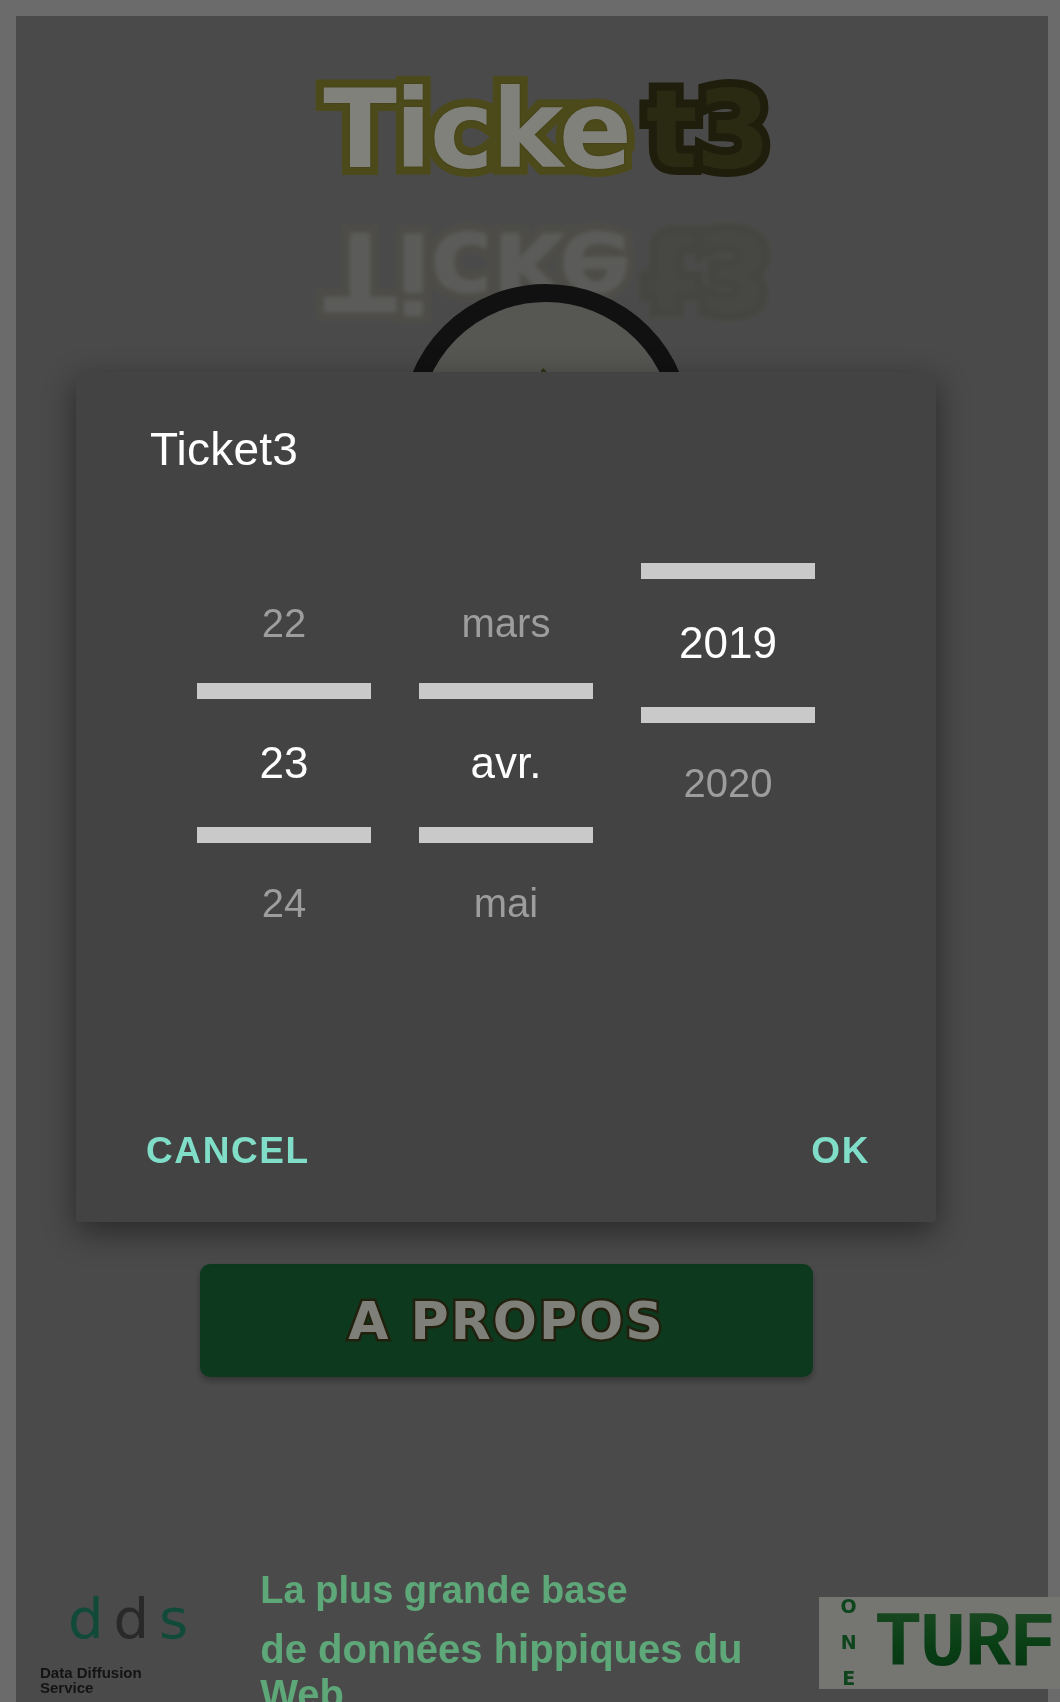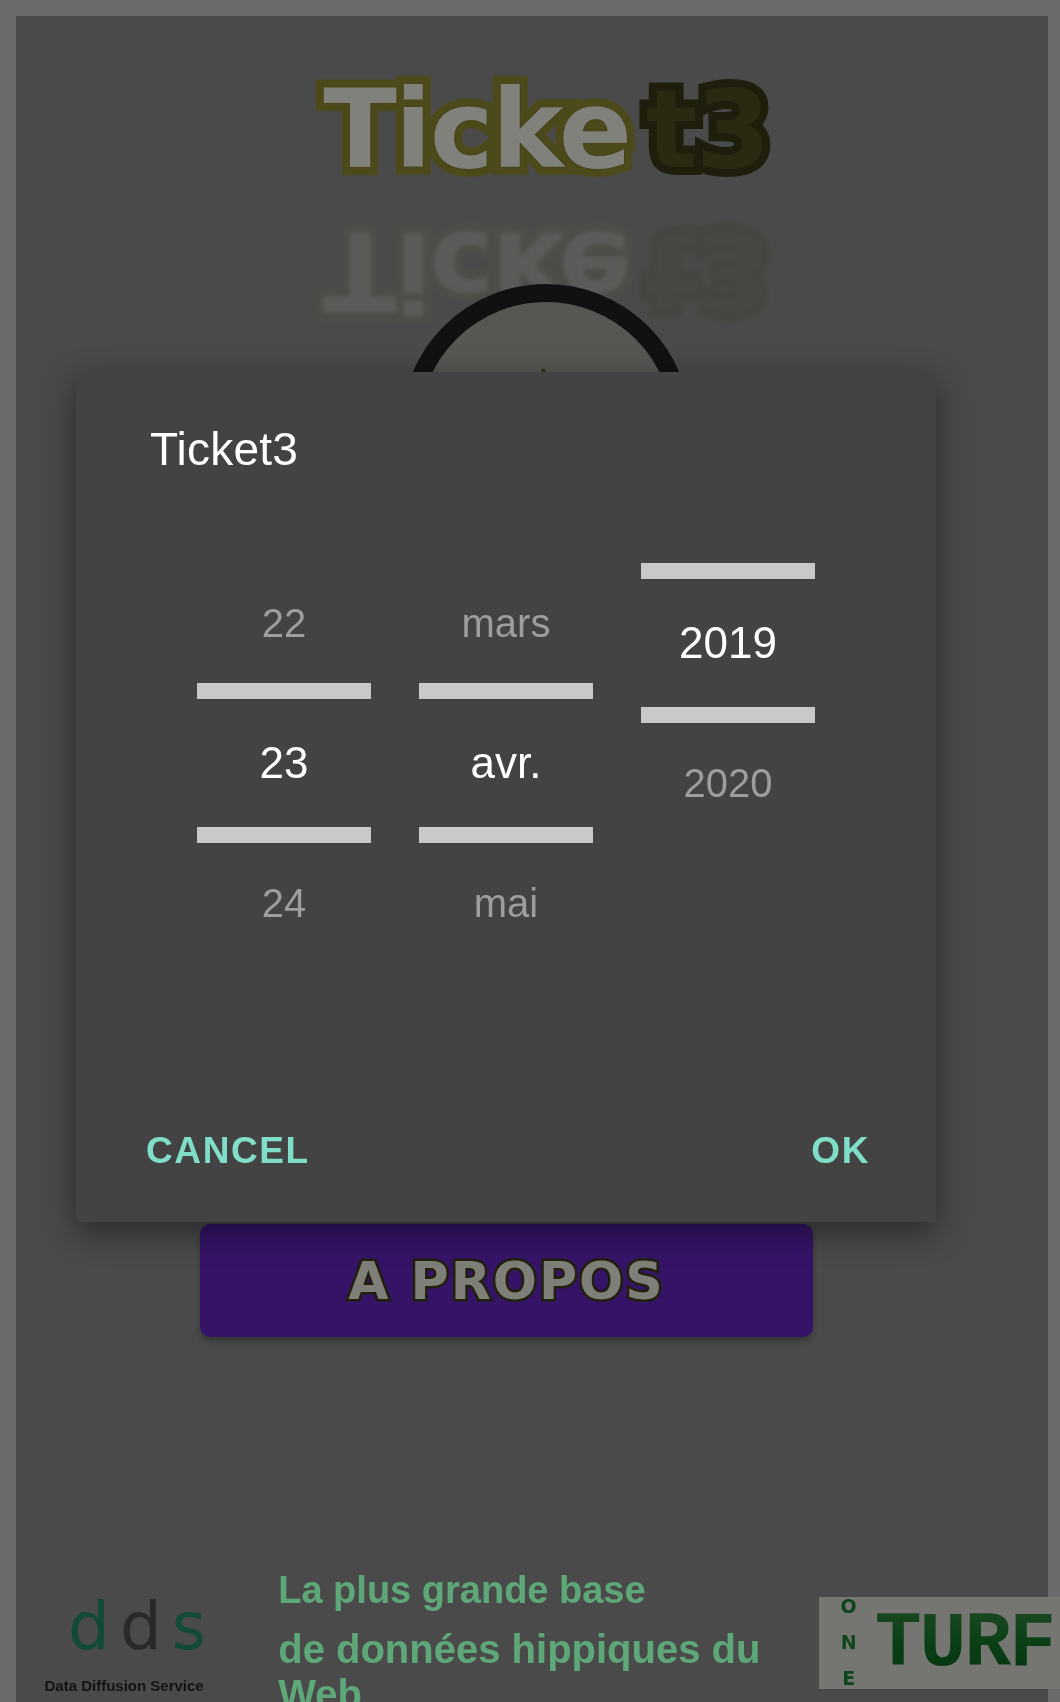--- a/index.html
+++ b/index.html
@@ -111,24 +111,24 @@
     transform: translateX(-50%);
     font-size: 86px;
     color: #4a4a20;
     line-height: 1;
   }
 
   
   .apropos-btn {
     position: absolute;
     left: 184px;
-    top: 1208px;
+    top: 1248px;
     width: 613px;
     height: 113px;
-    background: #4c1d95;
+    background: #14532d;
     border-radius: 10px;
     box-shadow: 0 4px 6px rgba(0,0,0,.28);
     display: flex;
     align-items: center;
     justify-content: center;
     filter: blur(0.5px);
   }
   .apropos-btn span {
     font-family: "DejaVu Sans", sans-serif;
     font-weight: 700;
@@ -154,21 +154,21 @@
   }
   .banner .dds {
     display: flex;
     flex-direction: column;
     align-items: center;
     line-height: 1;
   }
   .banner .dds-mark {
     font-family: "DejaVu Sans", sans-serif;
     font-weight: 400;
-    font-size: 66px;
+    font-size: 56px;
     letter-spacing: -6px;
     color: #1a6b52;
     margin-left: 20px;
   }
   .banner .dds-mark .mid { color: #3c3c3c; }
   .banner .dds-sub {
     font-family: "Liberation Sans", sans-serif;
     font-size: 15px;
     font-weight: 700;
     color: #1c1c1c;

